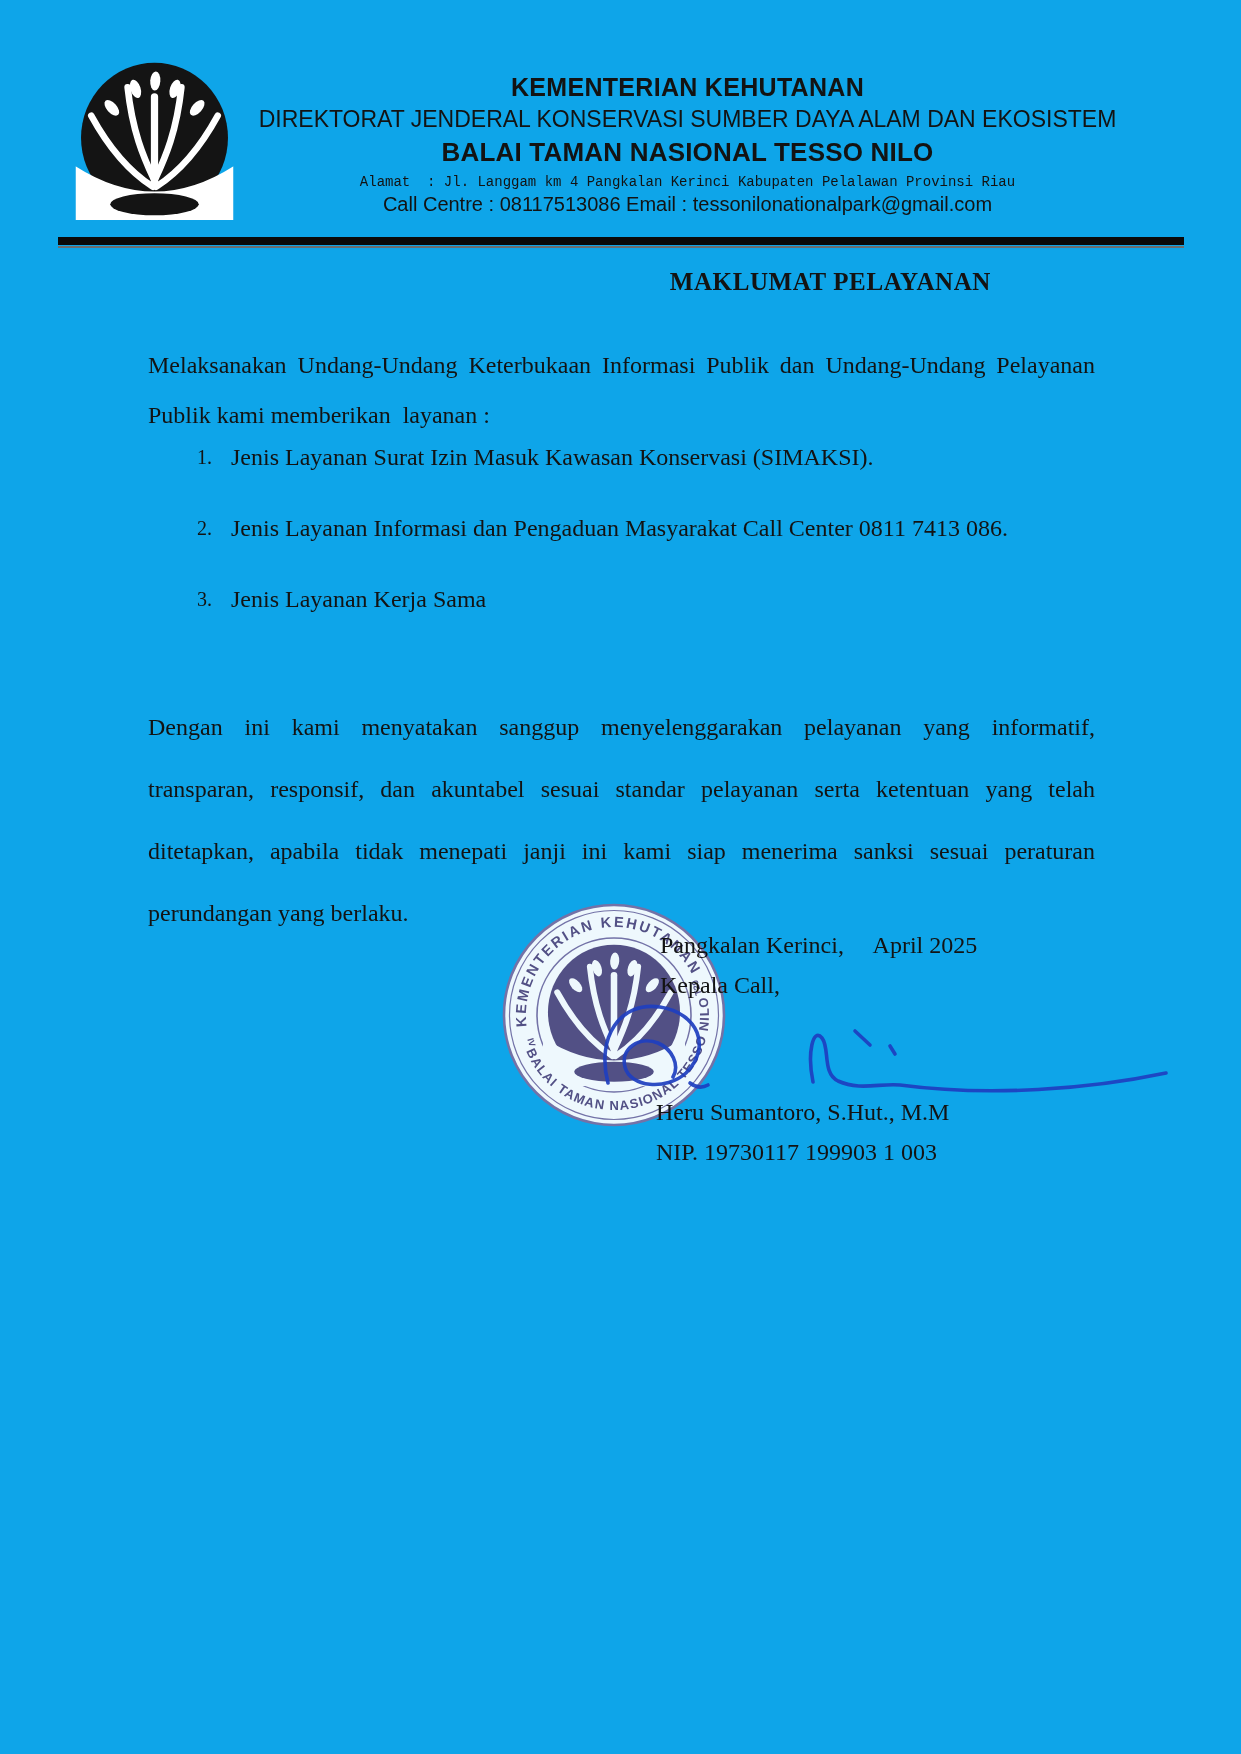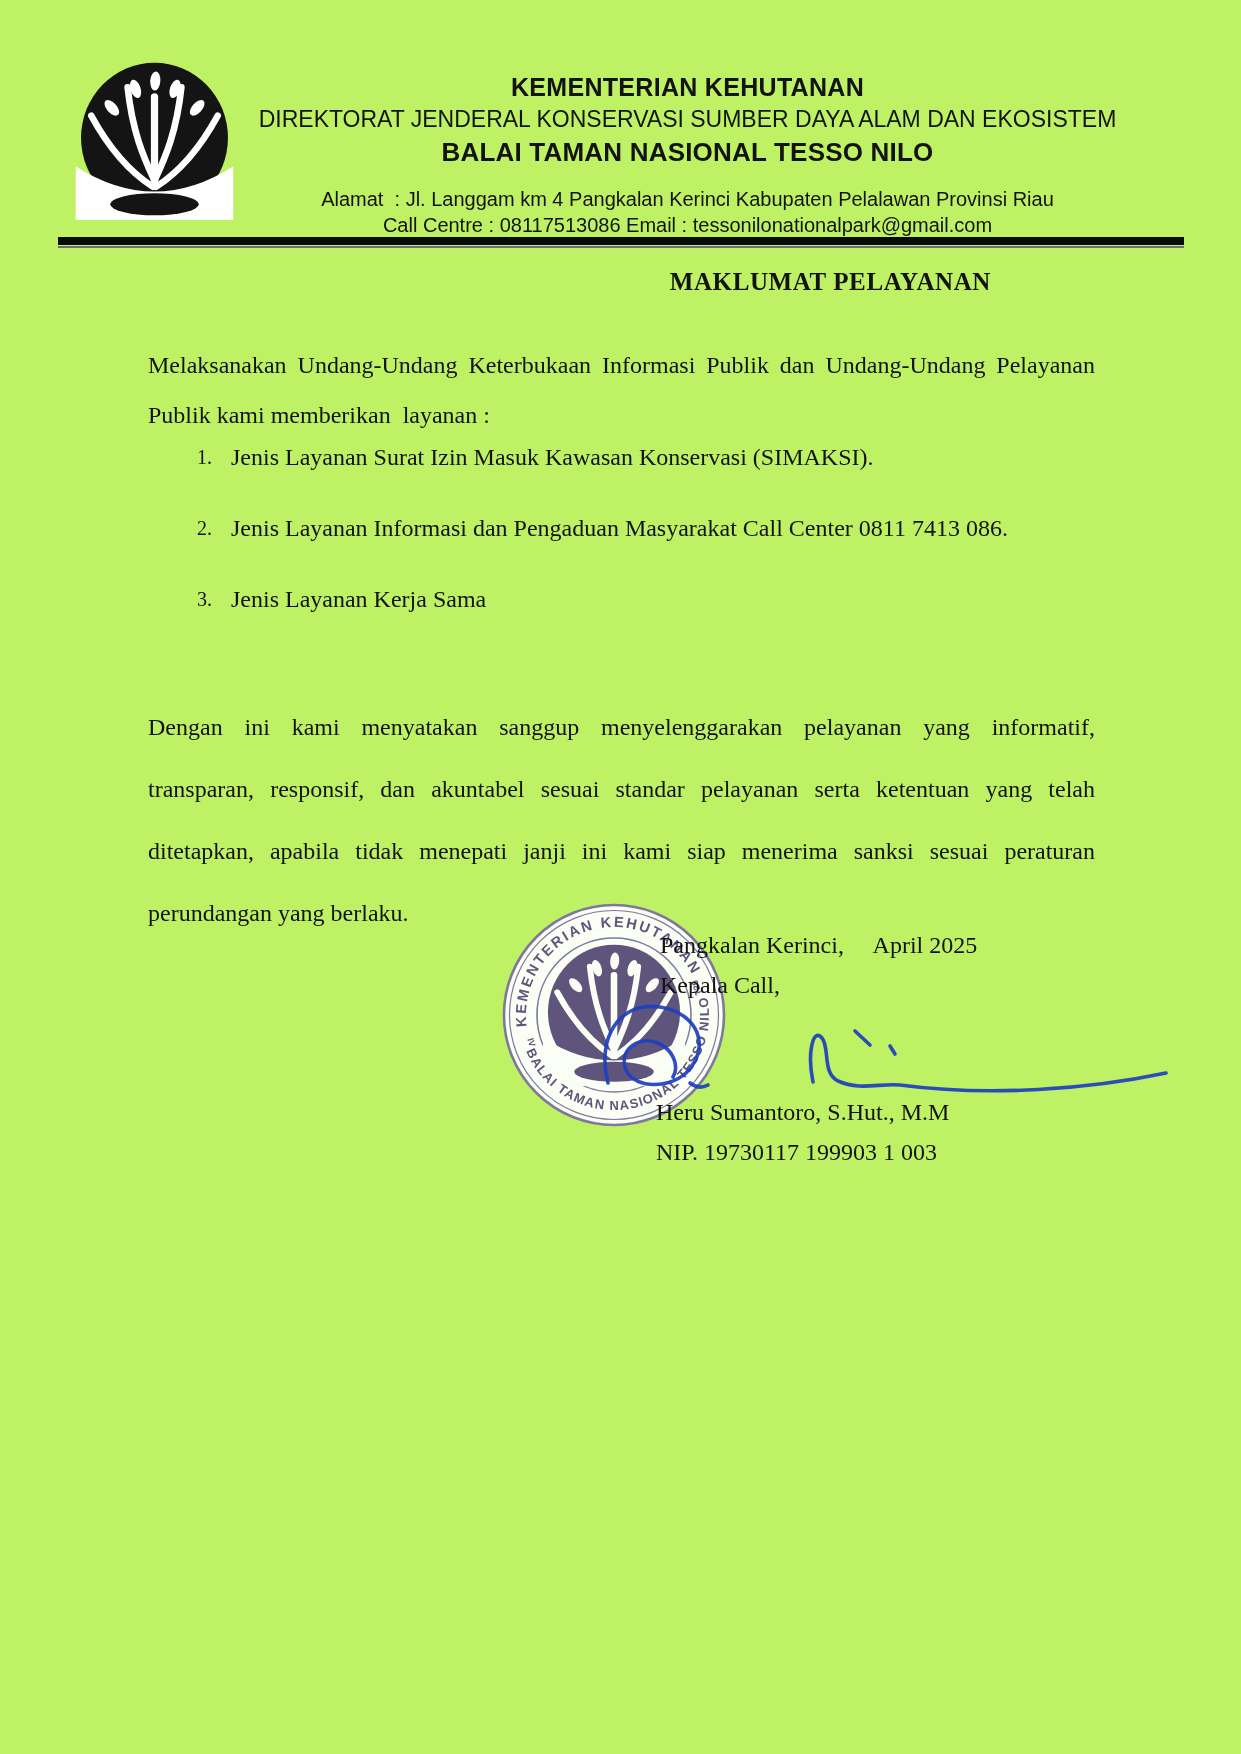--- a/index.html
+++ b/index.html
@@ -1,33 +1,33 @@
 <!DOCTYPE html>
 <html><head>
 <meta charset="utf-8">
 <style>
   html,body{margin:0;padding:0;background:#888;}
   .page{
     position:relative;
     width:1241px;height:1754px;
     margin:0 auto;
-    background:#bef264;
+    background:#0ea5e9;
     font-family:"Liberation Serif", serif;
     color:#131313;
     overflow:hidden;
   }
   
   .letterhead{position:absolute;left:72px;top:62px;width:1112px;display:flex;align-items:flex-start;}
   .logo{width:165px;height:158px;flex:0 0 165px;color:#141414;}
   .head-text{flex:1;text-align:center;padding-right:46px;padding-top:10px;
     font-family:"Liberation Sans", sans-serif;line-height:1.25;}
   .head-l1{font-size:25px;font-weight:bold;letter-spacing:.3px;}
   .head-l2{font-size:23px;margin-top:2px;}
   .head-l3{font-size:26px;font-weight:bold;margin-top:2px;letter-spacing:.2px;}
-  .head-l4{font-size:20px;margin-top:18px;white-space:pre-wrap;}
+  .head-l4{font-size:14px;margin-top:5px;white-space:pre-wrap;font-family:Liberation Mono, monospace;}
   .head-l5{font-size:20px;margin-top:1px;}
   .rule{position:absolute;left:58px;top:237px;width:1126px;}
   .rule .thick{height:8px;background:#0a0a0a;}
   .rule .thin{height:2px;background:#6e6e6e;margin-top:1px;}
   
   .doc-title{position:absolute;left:128px;top:268px;width:967px;padding-right:104px;
     box-sizing:border-box;text-align:right;font-size:25px;font-weight:bold;letter-spacing:.6px;}
   .para{position:absolute;left:128px;width:967px;font-size:24px;}
   .p1{top:340px;line-height:50px;}
   .p2{top:696px;line-height:62px;}

